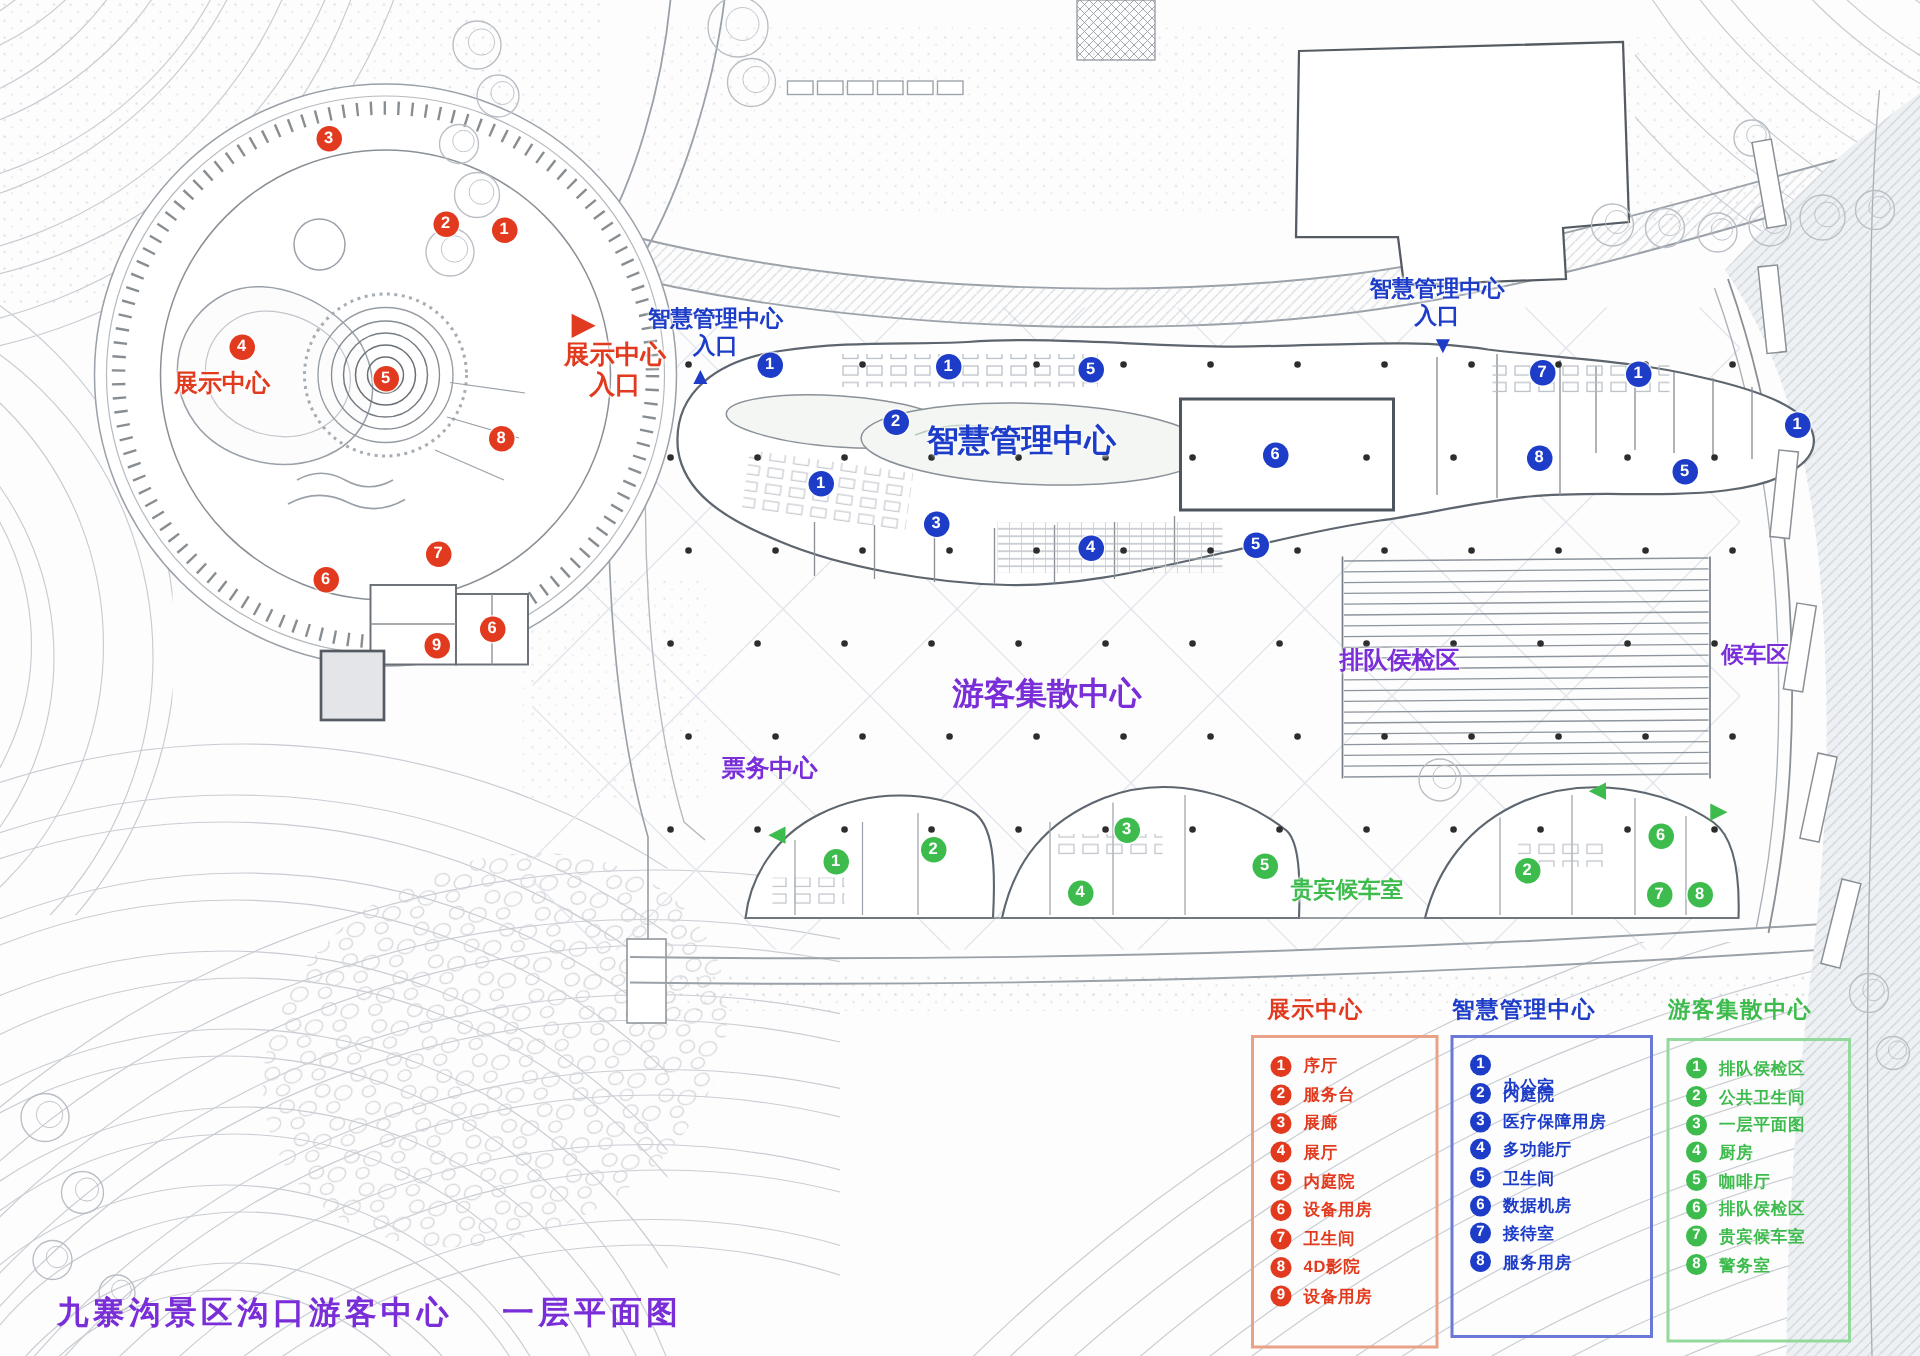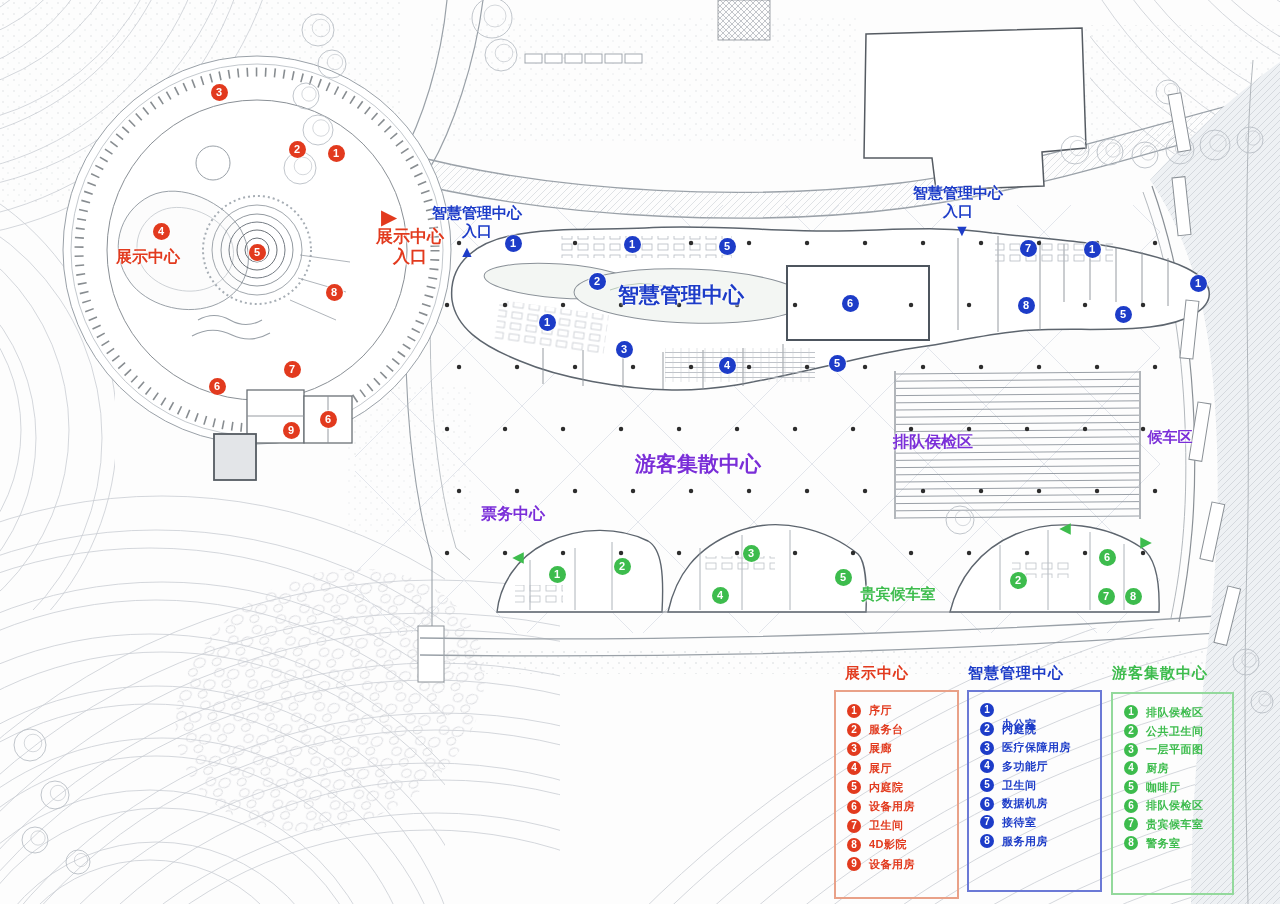--- a/index.html
+++ b/index.html
@@ -575,13 +575,14 @@
           <span class="legend-num" style="background: rgb(61, 188, 77);">7</span>
           <span class="legend-label" style="color: rgb(61, 188, 77);">贵宾候车室</span>
         </div>
         <div class="legend-item" style="height: 18.7px;">
           <span class="legend-num" style="background: rgb(61, 188, 77);">8</span>
           <span class="legend-label" style="color: rgb(61, 188, 77);">警务室</span>
         </div>
       </div>
     </div>
 
+  <div class="page-title" style="color: rgb(122, 46, 216);">九寨沟景区沟口游客中心　 一层平面图</div>
 </div>
 
 </body></html>

